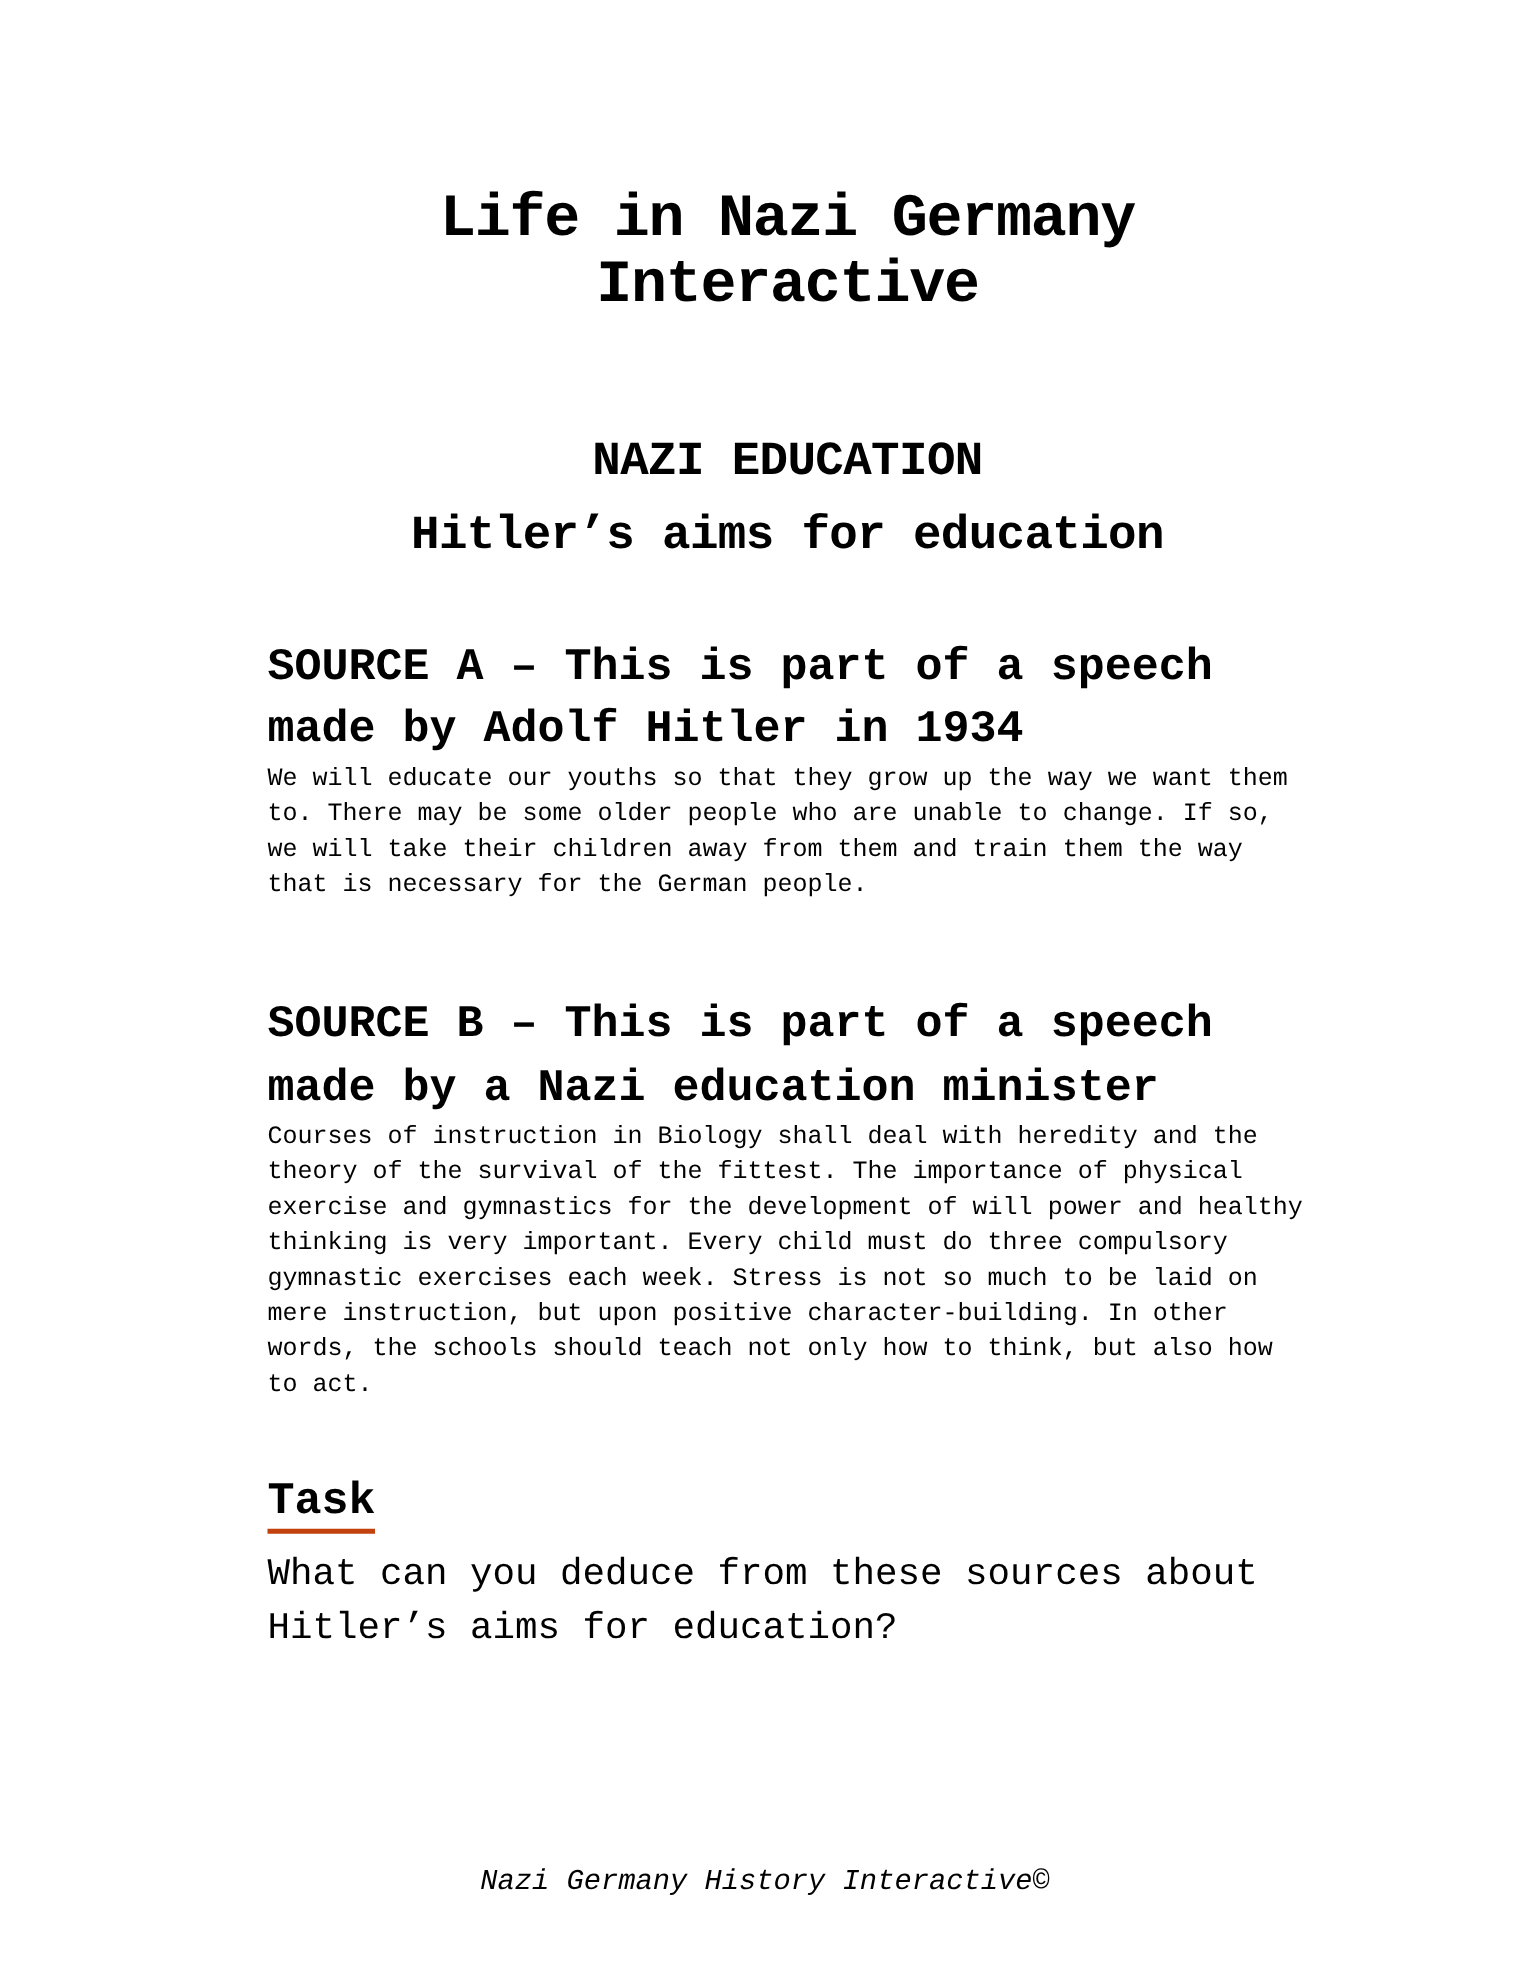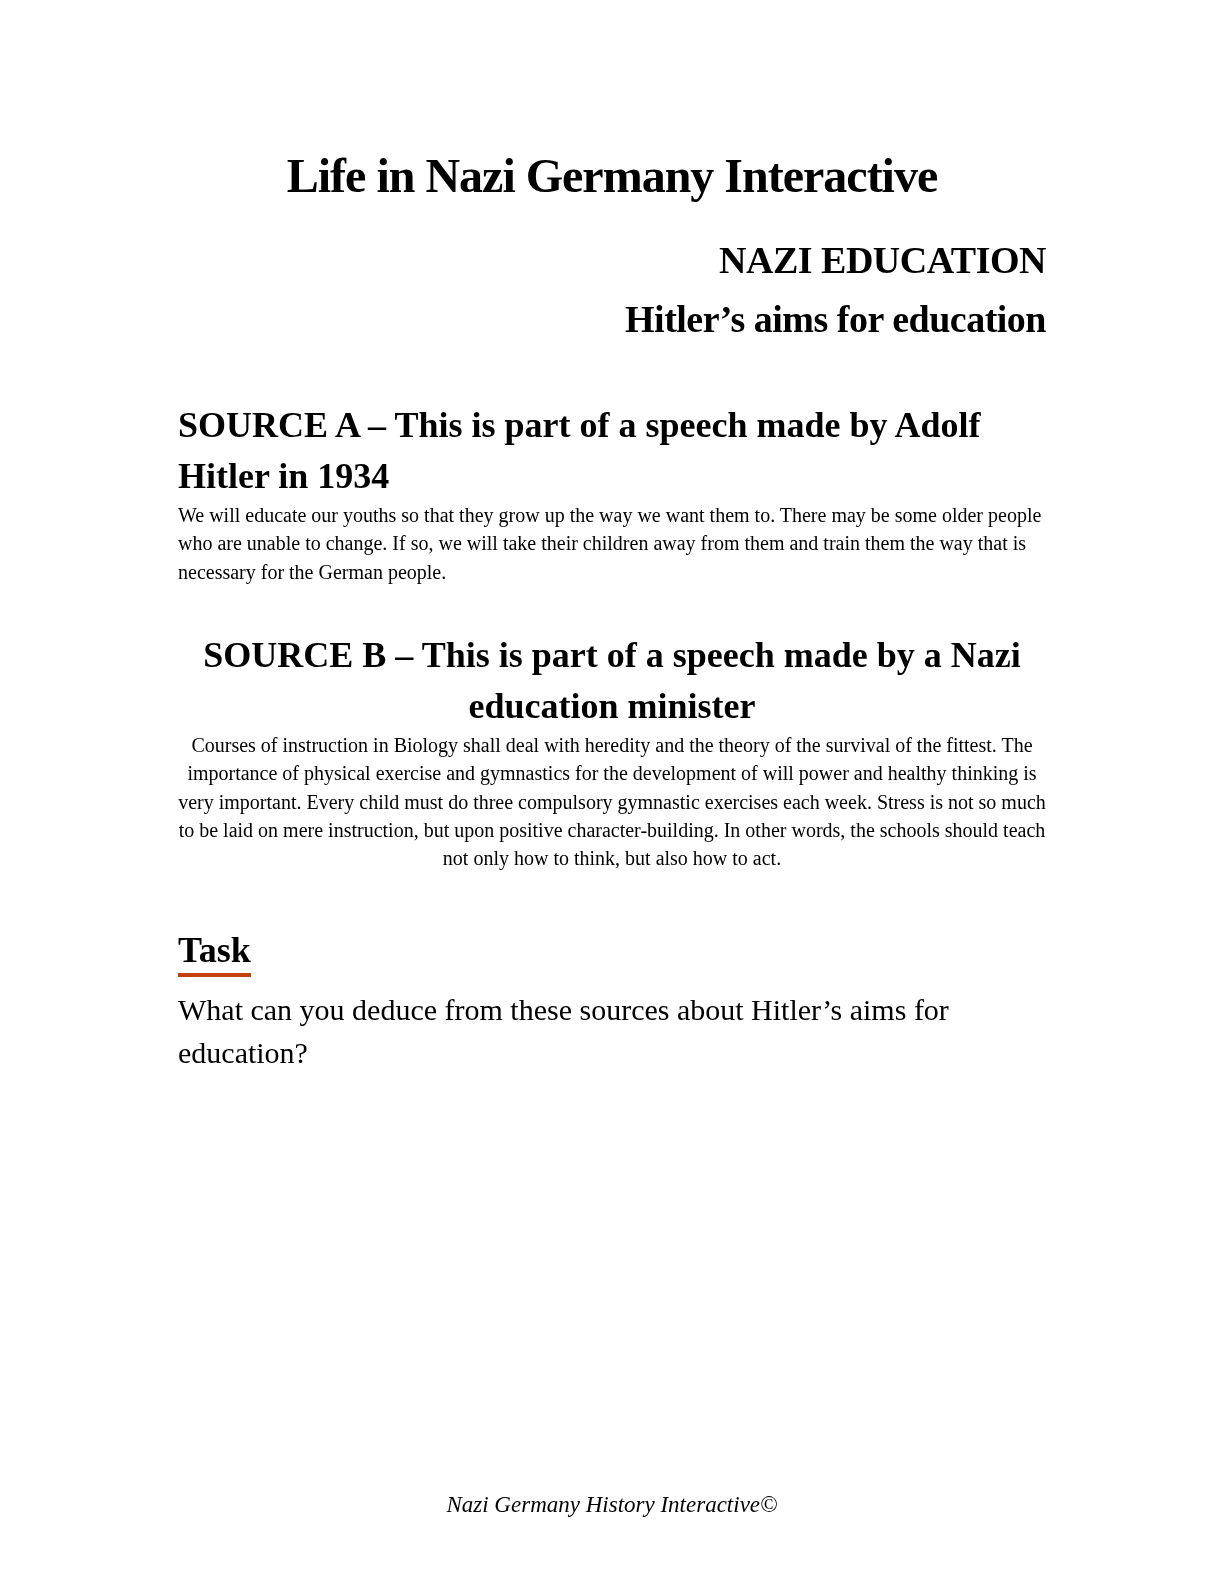--- a/index.html
+++ b/index.html
@@ -8,62 +8,62 @@
     background: #ffffff;
   }
 
   .page {
     position: relative;
     width: 1224px;
     height: 1584px;
     margin: 0 auto;
     background: #ffffff;
     color: #000000;
-    font-family: Liberation Serif, serif;
+    font-family: Liberation Mono, monospace;
     overflow: hidden;
+    padding-left: 36px;
   }
 
   .content {
     padding: 150px 178px 0 178px;
   }
 
   
   .doc-title {
     text-align: center;
     font-size: 48px;
     font-weight: 700;
     letter-spacing: -1px;
     line-height: 1.1;
   }
 
   .subtitle-block {
-    margin-top: 36px;
-    text-align: right;
+    margin-top: 92px;
+    text-align: center;
   }
 
   .doc-subtitle {
     font-size: 38px;
     font-weight: 700;
     letter-spacing: -0.5px;
     line-height: 1.15;
   }
 
   .doc-subtitle.second {
     margin-top: 16px;
   }
 
   
   .source {
     margin-top: 58px;
     max-width: 880px;
   }
 
   .source + .source {
-    margin-top: 44px;
-    text-align: center;
+    margin-top: 72px;
   }
 
   .source-heading {
     font-size: 36px;
     font-weight: 700;
     line-height: 1.4;
   }
 
   .source-body {
     font-size: 20px;

